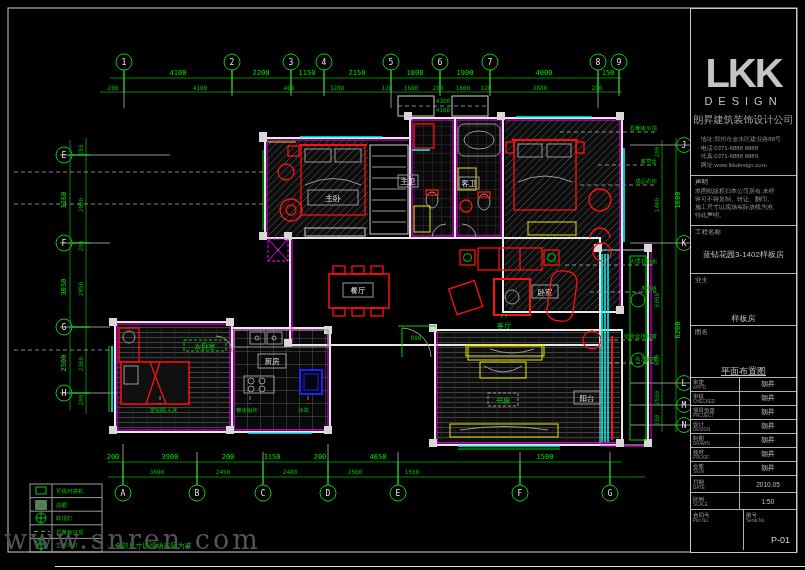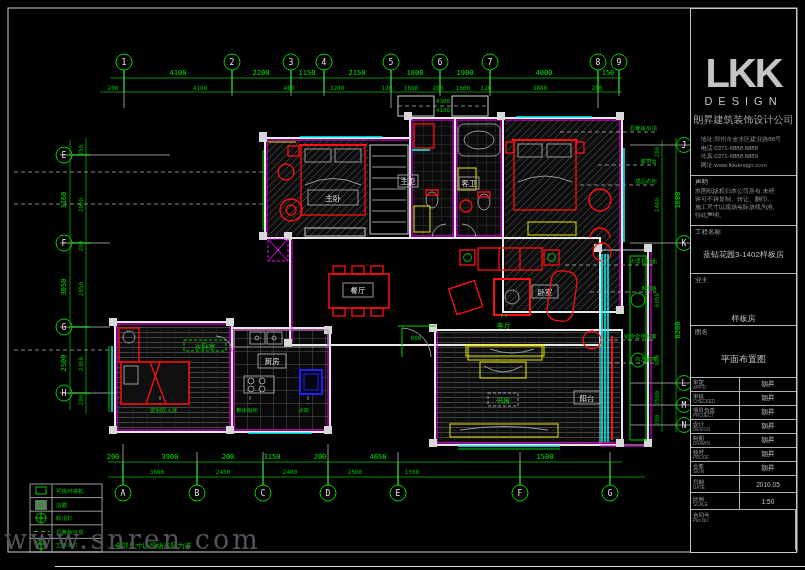--- a/index.html
+++ b/index.html
@@ -615,21 +615,21 @@
   <div class="sec" style="height:48px;">
     <div class="seclab">工程名称</div>
     <div class="secval" style="margin-top:12px;text-align:center;">蓝钻花园3-1402样板房</div>
   </div>
   <div class="sec" style="height:52px;">
     <div class="seclab">业主</div>
     <div class="secval" style="margin-top:28px;">样板房</div>
   </div>
   <div class="sec" style="height:52px;">
     <div class="seclab">图名</div>
-    <div class="secval" style="margin-top:16px;font-size:9px;">平面布置图</div>
+    <div class="secval" style="margin-top:28px;font-size:9px;text-decoration:underline;">平面布置图</div>
   </div>
   <table>
     <tbody>
           <tr>
             <td class="lc">
               <div class="cn">审定</div>
               <div class="en">APP'D</div>
             </td>
             <td class="vc">朗昇</td>
           </tr>
@@ -689,18 +689,23 @@
             </td>
             <td class="vc">1:50</td>
           </tr>
   </tbody>
       </table>
   <div class="split">
     <div>
           <div class="cn">合同号</div>
           <div class="en">Plot No.</div>
         </div>
+    <div>
+          <div class="cn">图号</div>
+          <div class="en">Serial No.</div>
+      <div class="pageno">P-01</div>
+        </div>
   </div>
 </div>
 
 <div class="wm">www.snren.com</div>
 
 </div>
 
 </body></html>

